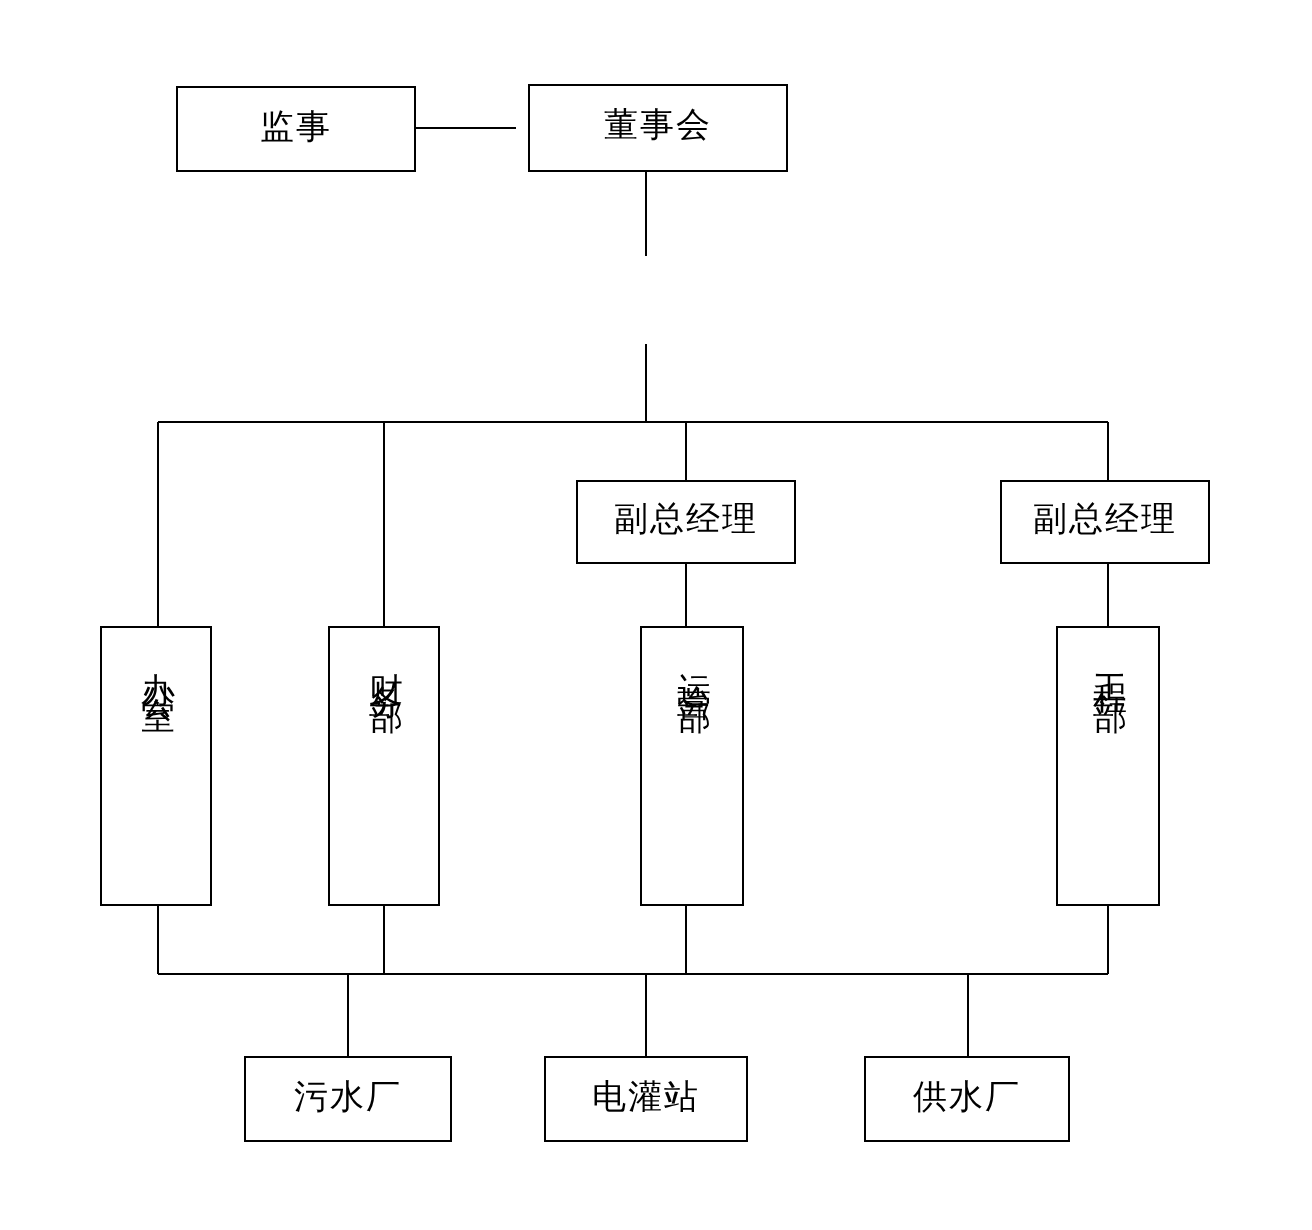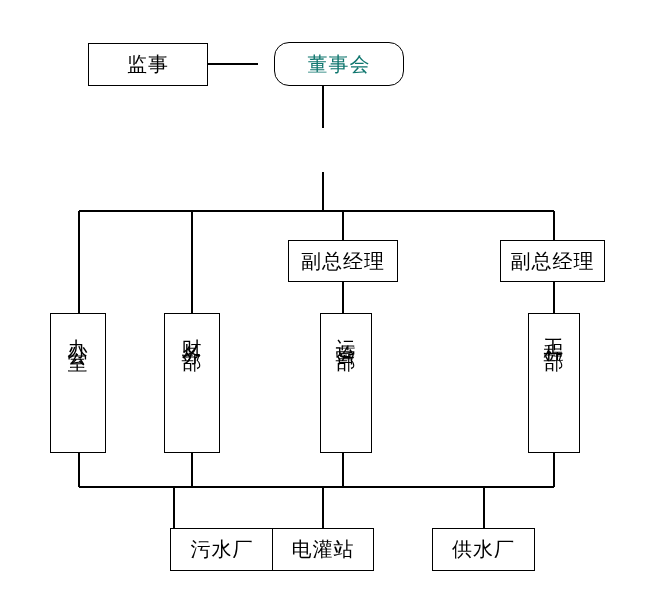--- a/index.html
+++ b/index.html
@@ -26,21 +26,21 @@
   }
   .node {
     position: absolute;
     box-sizing: border-box;
     border: 1px solid #000000;
     background: #ffffff;
     display: flex;
     align-items: center;
     justify-content: center;
     color: #000000;
-    font-size: 20px;
+    font-size: 17px;
     line-height: 1.25;
     letter-spacing: 1px;
     z-index: 2;
   }
   .node.vertical {
     align-items: flex-start;
     justify-content: center;
     padding-top: 9px;
   }
   .node .label {
@@ -75,42 +75,42 @@
       <polyline points="343,453 343,487" fill="none" stroke="#000000" stroke-width="1.4" shape-rendering="crispEdges"></polyline>
       <polyline points="554,453 554,487" fill="none" stroke="#000000" stroke-width="1.4" shape-rendering="crispEdges"></polyline>
       <polyline points="79,487 554,487" fill="none" stroke="#000000" stroke-width="1.4" shape-rendering="crispEdges"></polyline>
       <polyline points="174,487 174,528" fill="none" stroke="#000000" stroke-width="1.4" shape-rendering="crispEdges"></polyline>
       <polyline points="323,487 323,528" fill="none" stroke="#000000" stroke-width="1.4" shape-rendering="crispEdges"></polyline>
       <polyline points="484,487 484,528" fill="none" stroke="#000000" stroke-width="1.4" shape-rendering="crispEdges"></polyline>
     </svg>
 <div class="node" style="left: 88px; top: 43px; width: 120px; height: 43px; border-color: rgb(0, 0, 0); color: rgb(0, 0, 0);">
       <span class="label">监事</span>
     </div>
-    <div class="node" style="left: 274px; top: 42px; width: 130px; height: 44px; border-color: rgb(0, 0, 0); color: #0f766e; border-radius: 15px;">
+    <div class="node" style="left: 264px; top: 42px; width: 130px; height: 44px; border-color: rgb(0, 0, 0); color: #000000;">
       <span class="label">董事会</span>
     </div>
     <div class="node" style="left: 288px; top: 240px; width: 110px; height: 42px; border-color: rgb(0, 0, 0); color: rgb(0, 0, 0);">
       <span class="label">副总经理</span>
     </div>
     <div class="node" style="left: 500px; top: 240px; width: 105px; height: 42px; border-color: rgb(0, 0, 0); color: rgb(0, 0, 0);">
       <span class="label">副总经理</span>
     </div>
     <div class="node vertical" style="left: 50px; top: 313px; width: 56px; height: 140px; border-color: rgb(0, 0, 0); color: rgb(0, 0, 0);">
       <span class="label">办公室</span>
     </div>
     <div class="node vertical" style="left: 164px; top: 313px; width: 56px; height: 140px; border-color: rgb(0, 0, 0); color: rgb(0, 0, 0);">
       <span class="label">财务部</span>
     </div>
     <div class="node vertical" style="left: 320px; top: 313px; width: 52px; height: 140px; border-color: rgb(0, 0, 0); color: rgb(0, 0, 0);">
       <span class="label">运营部</span>
     </div>
     <div class="node vertical" style="left: 528px; top: 313px; width: 52px; height: 140px; border-color: rgb(0, 0, 0); color: rgb(0, 0, 0);">
       <span class="label">工程部</span>
     </div>
-    <div class="node" style="left: 122px; top: 528px; width: 104px; height: 43px; border-color: rgb(0, 0, 0); color: rgb(0, 0, 0); margin-left: 48px;">
+    <div class="node" style="left: 122px; top: 528px; width: 104px; height: 43px; border-color: rgb(0, 0, 0); color: rgb(0, 0, 0);">
       <span class="label">污水厂</span>
     </div>
     <div class="node" style="left: 272px; top: 528px; width: 102px; height: 43px; border-color: rgb(0, 0, 0); color: rgb(0, 0, 0);">
       <span class="label">电灌站</span>
     </div>
     <div class="node" style="left: 432px; top: 528px; width: 103px; height: 43px; border-color: rgb(0, 0, 0); color: rgb(0, 0, 0);">
       <span class="label">供水厂</span>
     </div>
   </div>
 

